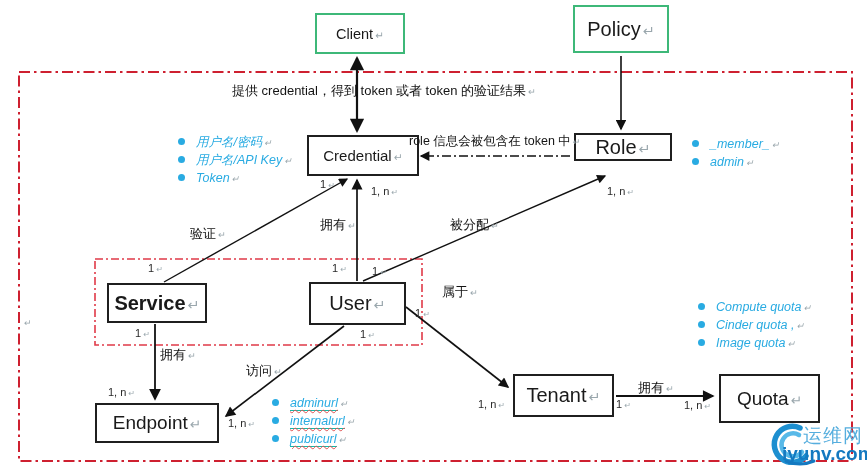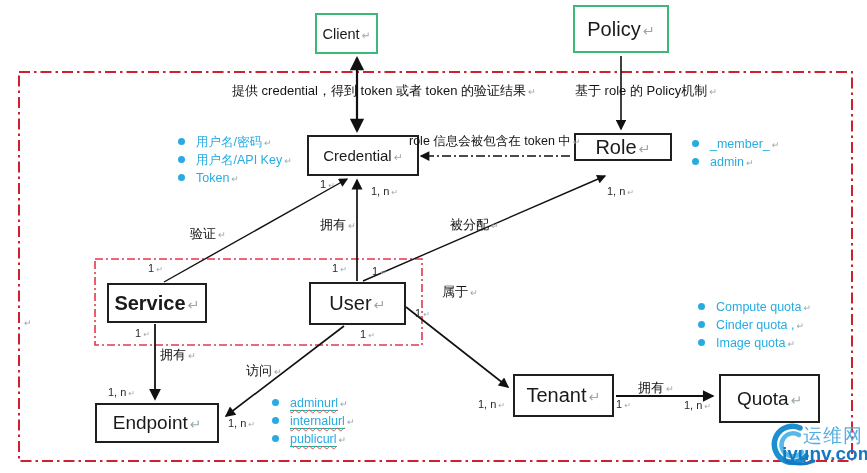--- a/index.html
+++ b/index.html
@@ -9,21 +9,21 @@
   }
   svg.overlay { position:absolute; left:0; top:0; width:867px; height:473px; }
   .box {
     position:absolute; background:#ffffff; border:2px solid #1f1f1f;
     display:flex; align-items:center; justify-content:center;
     white-space:nowrap; box-sizing:border-box;
   }
   .box.green { border-color:#3db878; }
   .lbl { position:absolute; font-size:13px; color:#141414; white-space:nowrap; }
   .mult { position:absolute; font-size:11px; color:#2a2a2a; white-space:nowrap; }
-  .blist { position:absolute; font-size:12.5px; color:#29abe2; line-height:17px; }
+  .blist { position:absolute; font-size:12.5px; color:#29abe2; line-height:17px;font-style:italic; }
   .blist .row { display:flex; align-items:baseline; }
   .blist .dot { flex:none; width:7px; height:7px; border-radius:50%; background:#29abe2;
                 margin-right:11px; transform:translateY(-1px); }
   .ulink { border-bottom:1px solid #14b8a6;
            text-decoration:underline wavy #e05252 1px; text-underline-offset:2px; }
   
   .pm::after { content:"\21B5"; color:#9aa7ad; font-size:0.72em; margin-left:2px; font-weight:normal; }
   .stray-pm { position:absolute; color:#9aa7ad; font-size:9px; }
   .wm-name { position:absolute; font-size:19px; color:#56aede; letter-spacing:1px; }
   .wm-url  { position:absolute; font-size:19px; font-weight:bold; color:#1479c0; }
@@ -51,21 +51,21 @@
       <line x1="164" y1="282" x2="347" y2="179" stroke-width="1.4" marker-end="url(#arr)"></line>
       <line x1="357" y1="281" x2="357" y2="180" stroke-width="1.7" marker-end="url(#arr)"></line>
       <line x1="363" y1="281" x2="605" y2="176" stroke-width="1.4" marker-end="url(#arr)"></line>
       <line x1="406" y1="307" x2="508" y2="387" stroke-width="1.6" marker-end="url(#arr)"></line>
       <line x1="155" y1="324" x2="155" y2="399" stroke-width="1.8" marker-end="url(#arr)"></line>
       <line x1="344" y1="326" x2="226" y2="416" stroke-width="1.6" marker-end="url(#arr)"></line>
       <line x1="616" y1="396" x2="713" y2="396" stroke-width="1.8" marker-end="url(#arr)"></line>
     </g>
   </svg>
 
-  <div class="box green" style="left:315px;top:13px;width:63px;height:41px;font-size:14.5px;">
+  <div class="box green" style="left:315px;top:13px;width:90px;height:41px;font-size:14.5px;">
       <span class="pm">Client</span>
     </div>
   <div class="box green" style="left:573px;top:5px;width:96px;height:48px;font-size:20px;">
       <span class="pm">Policy</span>
     </div>
   <div class="box" style="left:307px;top:135px;width:112px;height:41px;font-size:15px;">
       <span class="pm">Credential</span>
     </div>
   <div class="box" style="left:574px;top:133px;width:98px;height:28px;font-size:20px;">
       <span class="pm">Role</span>
@@ -80,21 +80,20 @@
       <span class="pm">Tenant</span>
     </div>
   <div class="box" style="left:719px;top:374px;width:101px;height:49px;font-size:19px;">
       <span class="pm">Quota</span>
     </div>
   <div class="box" style="left:95px;top:403px;width:124px;height:40px;font-size:19px;">
       <span class="pm">Endpoint</span>
     </div>
 
   <div class="lbl pm" style="left:232px;top:82px;">提供 credential，得到 token 或者 token 的验证结果</div>
-  <div class="lbl pm" style="left:575px;top:82px;">基于 role 的 Policy机制</div>
   <div class="lbl pm" style="left:409px;top:133px;font-size:12.5px;">role 信息会被包含在 token 中</div>
 
   <div class="lbl pm" style="left:190px;top:225px;">验证</div>
   <div class="lbl pm" style="left:320px;top:216px;">拥有</div>
   <div class="lbl pm" style="left:450px;top:216px;">被分配</div>
   <div class="lbl pm" style="left:442px;top:283px;">属于</div>
   <div class="lbl pm" style="left:160px;top:346px;">拥有</div>
   <div class="lbl pm" style="left:246px;top:362px;">访问</div>
   <div class="lbl pm" style="left:638px;top:379px;">拥有</div>
 

